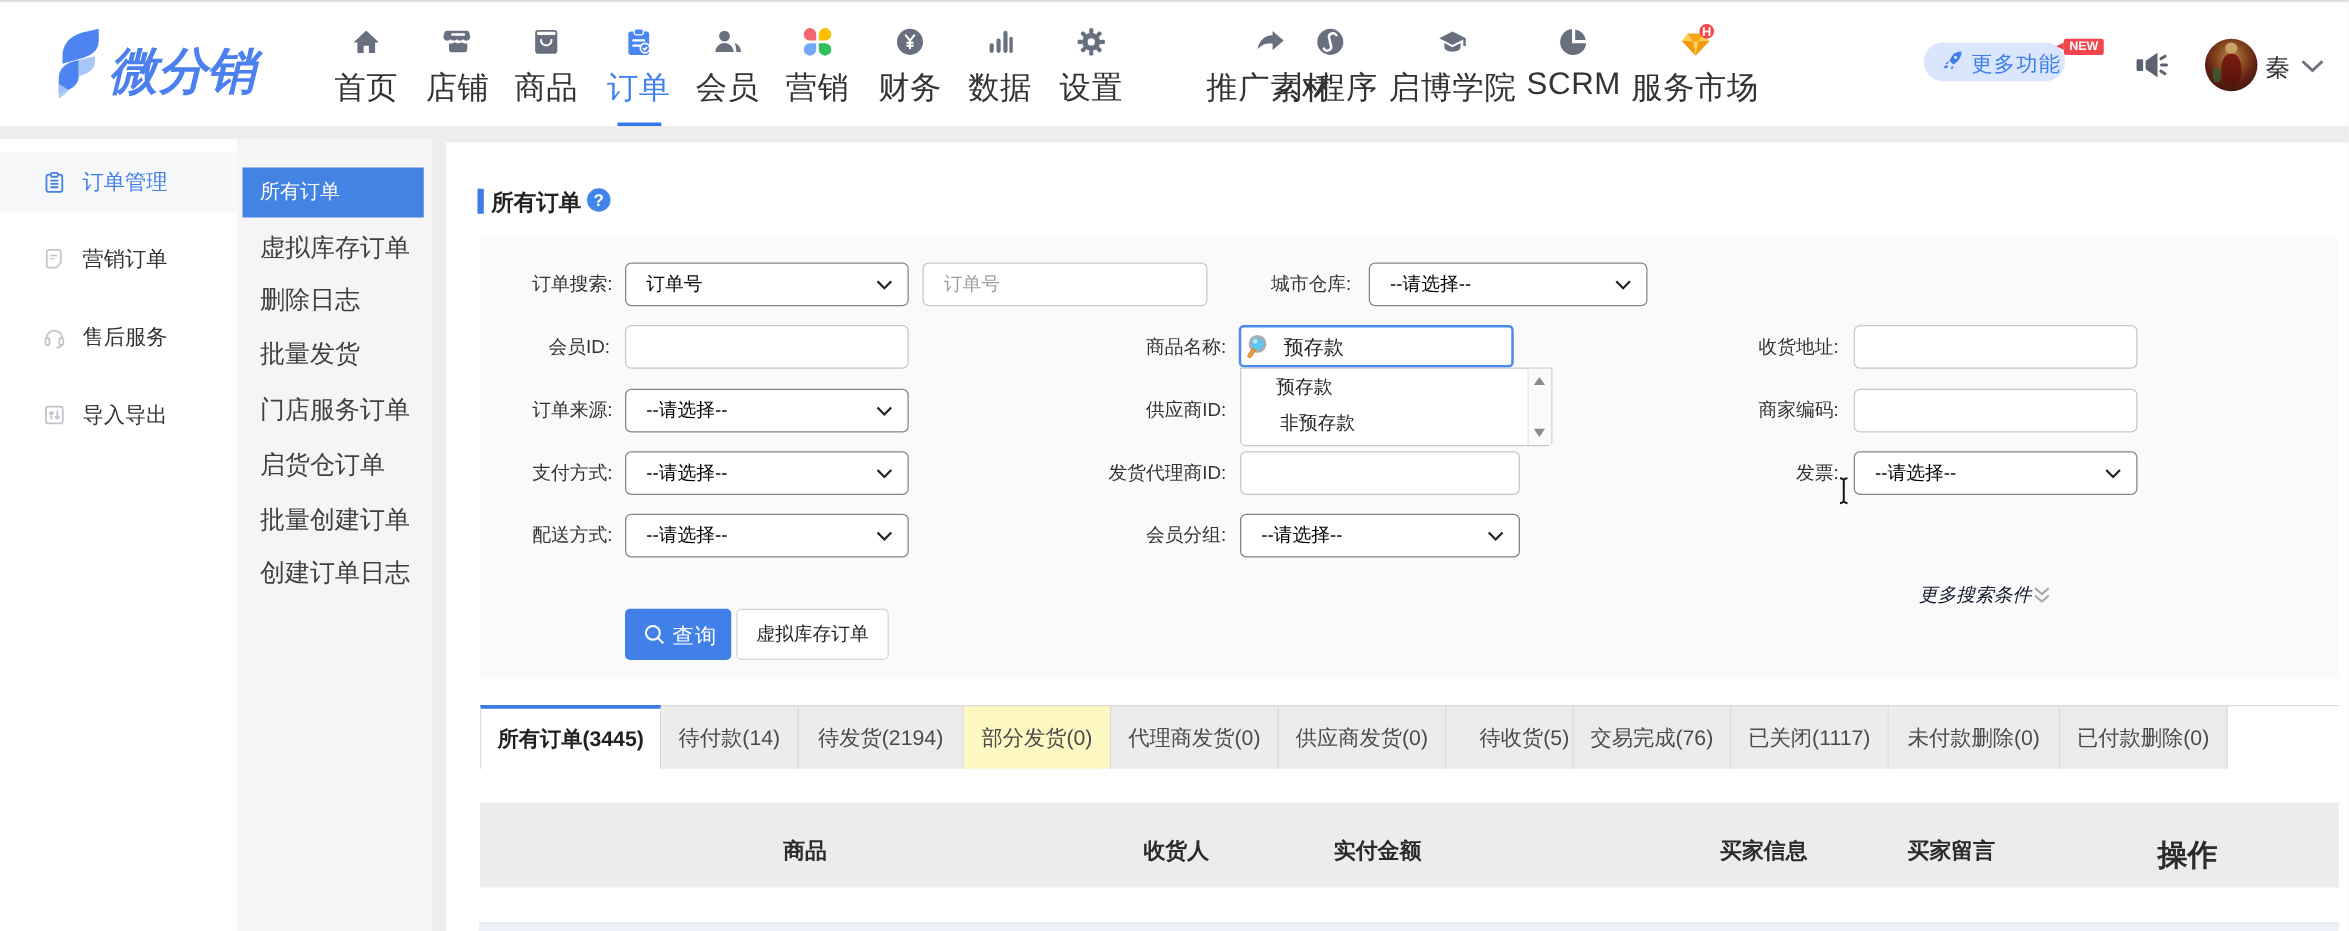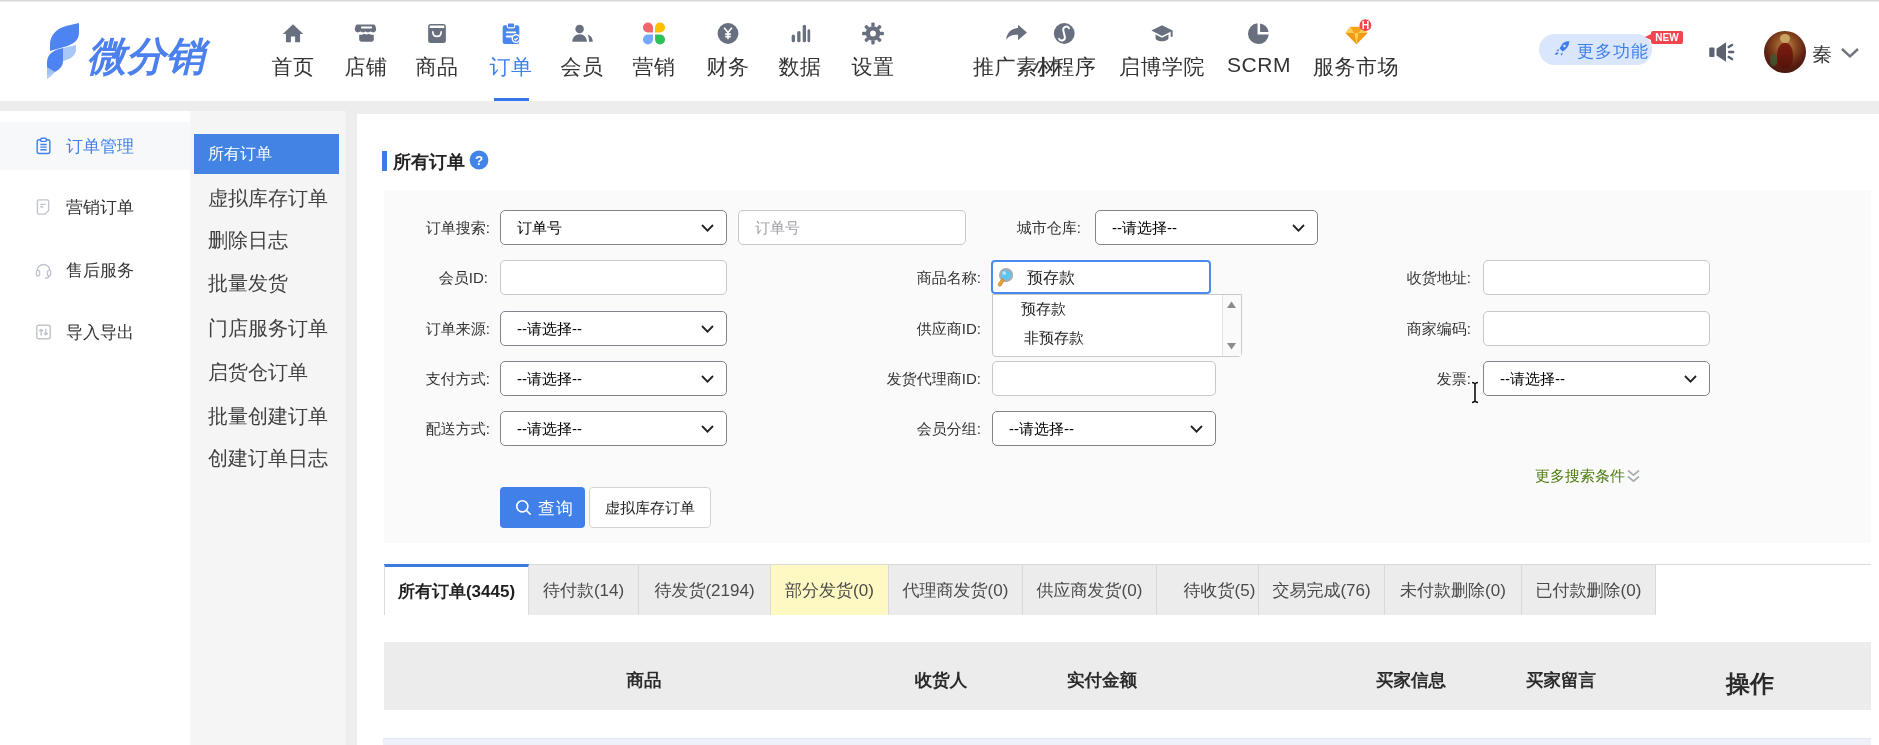--- a/index.html
+++ b/index.html
@@ -2,21 +2,21 @@
 <html><head><meta charset="utf-8">
 <style>
 *{margin:0;padding:0;box-sizing:border-box;}
 html,body{width:1879px;height:745px;overflow:hidden;}
 body{position:relative;background:#ededee;font-family:"Liberation Sans",sans-serif;-webkit-font-smoothing:antialiased;}
 .abs{position:absolute;}
 
 #nav{position:absolute;left:0;top:0;width:1879px;height:101px;background:#fff;border-top:1px solid #d7d7d9;box-shadow:inset 0 1px 0 #ececee;}
 .nitem{position:absolute;top:0;height:101px;transform:translateX(-50%);text-align:center;}
 .nitem .ic{height:27px;margin-top:19px;display:flex;align-items:center;justify-content:center;}
-.nitem .tx{margin-top:6px;font-size:21px;color:#333;letter-spacing:0.5px;white-space:nowrap;}
+.nitem .tx{margin-top:6px;font-size:25px;color:#333;letter-spacing:0.5px;white-space:nowrap;}
 .nitem.on .tx{color:#4080ef;}
 #navunder{position:absolute;left:494px;top:97px;width:35px;height:3px;background:#3577f2;}
 
 #gstrip{position:absolute;left:0;top:101px;width:1879px;height:13px;background:#ededee;}
 #side1{position:absolute;left:0;top:111px;width:190px;height:634px;background:#fff;}
 #side2{position:absolute;left:190px;top:111px;width:156px;height:634px;background:#f5f5f6;}
 .s1item{position:absolute;left:0;width:190px;height:48px;}
 .s1item .ict{position:absolute;left:34px;top:50%;transform:translateY(-50%);}
 .s1item .txt{position:absolute;left:66px;top:50%;transform:translateY(-50%);font-size:17px;color:#333;white-space:nowrap;}
 .s1item.cur{background:#f7f8fa;}
@@ -331,21 +331,21 @@
 <div class="abs" style="left:1021px;top:300px;font-size:15px;color:#222;">预存款</div>
 <div class="abs" style="left:1024px;top:329px;font-size:15px;color:#222;">非预存款</div>
 <div class="abs" style="left:1222px;top:295px;width:19px;height:61px;background:#fafafa;border-left:1px solid #e6e6e6;"></div>
 <svg class="abs" style="left:1226px;top:301px" width="11" height="8" viewBox="0 0 11 8">
     <path d="M5.5 0.5 10 7H1z" fill="#8b8b8b"></path>
   </svg>
 <svg class="abs" style="left:1226px;top:342px" width="11" height="8" viewBox="0 0 11 8">
     <path d="M5.5 7.5 10 1H1z" fill="#8b8b8b"></path>
   </svg>
 
-<div class="abs" style="left:1535px;top:467px;font-size:15px;color:#4d7c0f;">更多搜索条件</div>
+<div class="abs" style="left:1535px;top:467px;font-size:15px;color:#0f172a;font-style:italic;">更多搜索条件</div>
 <svg class="abs" style="left:1626px;top:469px" width="15" height="14" viewBox="0 0 15 14" fill="none" stroke="#a9adb3" stroke-width="1.7">
     <path d="M2 1.5l5.5 4.7L13 1.5M2 7.5l5.5 4.7L13 7.5"></path>
   </svg>
 
 <div class="abs" style="left:500px;top:487px;width:85px;height:41px;background:#4080e8;border-radius:4px;"></div>
 <svg class="abs" style="left:514px;top:498px" width="19" height="19" viewBox="0 0 24 24" fill="none" stroke="#fff" stroke-width="2">
     <circle cx="10.5" cy="10.5" r="7"></circle>
     <path d="M15.8 15.8 21 21"></path>
   </svg>
 <div class="abs" style="left:538px;top:497px;font-size:17px;color:#fff;letter-spacing:1px;">查询</div>
@@ -358,20 +358,21 @@
 <div class="abs" style="left:384px;top:564px;width:1487px;height:1px;background:#dcdcdc;"></div>
 <div class="abs" style="left:384px;top:564px;width:1398px;height:51px;display:flex;font-size:17px;color:#4a4a4a;">
  <div style="width:145px;background:#fff;border-top:3px solid #3a7be2;border-left:1px solid #dcdcdc;border-right:1px solid #dcdcdc;display:flex;align-items:center;justify-content:center;font-weight:bold;color:#1f1f1f;">所有订单(3445)</div>
  <div style="width:109px;background:#ececec;border-top:1px solid #d9d9d9;display:flex;align-items:center;justify-content:center;">待付款(14)</div>
  <div style="width:132px;background:#ececec;border-top:1px solid #d9d9d9;border-left:1px solid #d9d9d9;display:flex;align-items:center;justify-content:center;">待发货(2194)</div>
  <div style="width:118px;background:#fef9c3;border-top:1px solid #d9d9d9;border-left:1px solid #d9d9d9;display:flex;align-items:center;justify-content:center;">部分发货(0)</div>
  <div style="width:134px;background:#ececec;border-top:1px solid #d9d9d9;border-left:1px solid #d9d9d9;display:flex;align-items:center;justify-content:center;">代理商发货(0)</div>
  <div style="width:134px;background:#ececec;border-top:1px solid #d9d9d9;border-left:1px solid #d9d9d9;display:flex;align-items:center;justify-content:center;">供应商发货(0)</div>
  <div style="width:102px;background:#ececec;border-top:1px solid #d9d9d9;border-left:1px solid #d9d9d9;display:flex;align-items:center;justify-content:center;padding-left:24px;">待收货(5)</div>
  <div style="width:126px;background:#ececec;border-top:1px solid #d9d9d9;border-left:1px solid #d9d9d9;display:flex;align-items:center;justify-content:center;">交易完成(76)</div>
+ <div style="width:126px;background:#ececec;border-top:1px solid #d9d9d9;border-left:1px solid #d9d9d9;display:flex;align-items:center;justify-content:center;">已关闭(1117)</div>
  <div style="width:137px;background:#ececec;border-top:1px solid #d9d9d9;border-left:1px solid #d9d9d9;display:flex;align-items:center;justify-content:center;">未付款删除(0)</div>
  <div style="width:135px;background:#ececec;border-top:1px solid #d9d9d9;border-left:1px solid #d9d9d9;border-right:1px solid #d9d9d9;display:flex;align-items:center;justify-content:center;">已付款删除(0)</div>
 </div>
 
 <div class="abs" style="left:384px;top:642px;width:1487px;height:68px;background:#ececec;"></div>
 <div class="abs" style="left:644px;top:668px;transform:translateX(-50%);font-size:17.5px;font-weight:bold;color:#2b2b2b;">商品</div>
 <div class="abs" style="left:941px;top:668px;transform:translateX(-50%);font-size:17.5px;font-weight:bold;color:#2b2b2b;">收货人</div>
 <div class="abs" style="left:1102px;top:668px;transform:translateX(-50%);font-size:17.5px;font-weight:bold;color:#2b2b2b;">实付金额</div>
 <div class="abs" style="left:1411px;top:668px;transform:translateX(-50%);font-size:17.5px;font-weight:bold;color:#2b2b2b;">买家信息</div>
 <div class="abs" style="left:1561px;top:668px;transform:translateX(-50%);font-size:17.5px;font-weight:bold;color:#2b2b2b;">买家留言</div>

